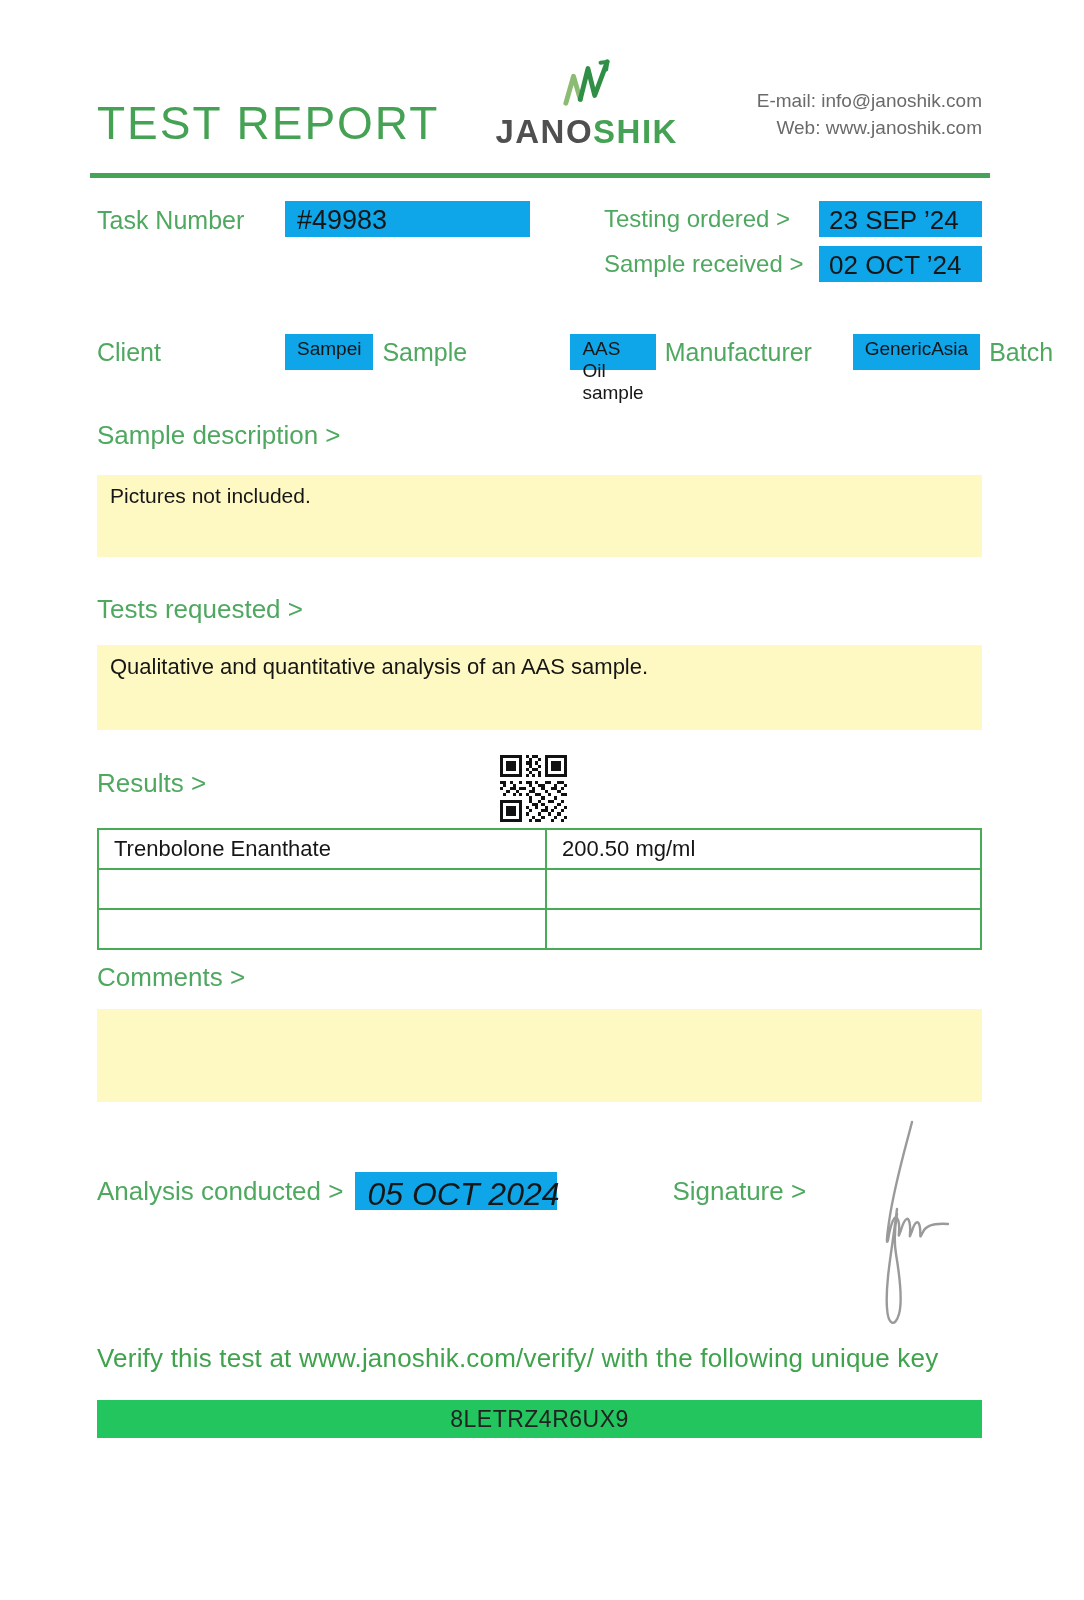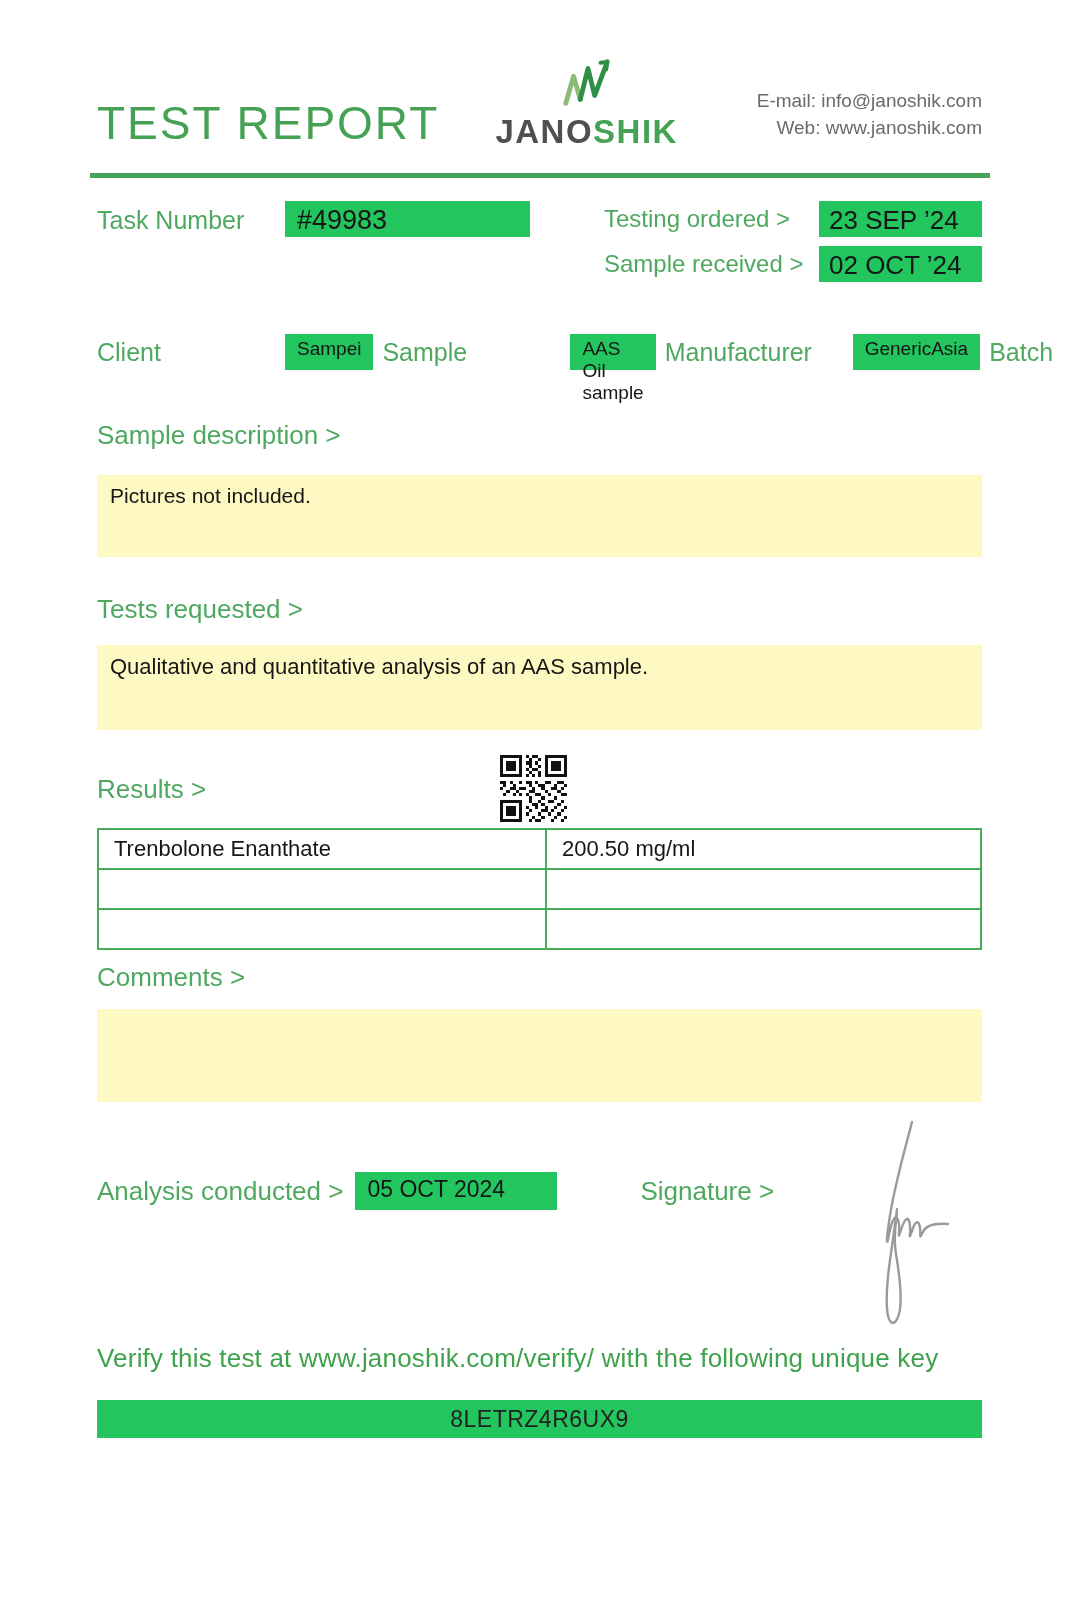--- a/index.html
+++ b/index.html
@@ -15,21 +15,21 @@
   .logo-text { font-size:33px; font-weight:bold; letter-spacing:1.5px; line-height:1; }
   .logo-text .dark { color:#4f4f4f; }
   .logo-text .green { color:#45a254; }
   .contact { margin-left:auto; text-align:right; font-size:19px; color:#6a6a6a; line-height:1.45; padding-bottom:6px; }
   .rule { width:900px; margin-left:-7px; height:5px; background:#46a357; margin-top:25px; }
 
   
   .task-zone { display:flex; margin-top:23px; }
   .field-label { color:#4fa860; font-size:25px; }
   .task-label { width:188px; padding-top:5px; }
-  .value-box { background:#22c55e; font-size:27px; color:#161616; padding:4px 12px 5px 12px; }
+  .value-box { background:#0ea5e9; font-size:27px; color:#161616; padding:4px 12px 5px 12px; }
   .task-box { width:245px; height:36px; }
   .right-dates { margin-left:auto; width:378px; display:flex; flex-direction:column; gap:9px; }
   .date-row { display:flex; align-items:center; }
   .date-label { font-size:24px; color:#4fa860; }
   .date-box { margin-left:auto; width:163px; height:36px; font-size:26px; padding:4px 10px; white-space:nowrap; }
 
   
   .info-rows { margin-top:52px; display:flex; flex-direction:row; gap:9px; }
   .info-row { display:flex; align-items:center; }
   .info-label { width:188px; font-size:25px; color:#4fa860; }
@@ -38,36 +38,36 @@
   
   .sec-heading { color:#4fa860; font-size:26px; }
   .gray-panel { background:#fef9c3; width:885px; font-size:21px; color:#161616; padding:9px 13px; }
   .desc-heading { margin-top:50px; }
   .desc-panel { margin-top:24px; height:82px; }
   .tests-heading { margin-top:37px; }
   .tests-panel { margin-top:20px; height:85px; font-size:22px; }
 
   
   .results-zone { position:relative; height:98px; }
-  .results-heading { position:absolute; left:0; top:44px; }
+  .results-heading { position:absolute; left:0; top:38px; }
   .qr { position:absolute; left:403px; top:25px; }
 
   table.results { border-collapse:collapse; width:885px; }
   table.results td { border:2.5px solid #4aab57; height:40px; font-size:22px; padding-left:15px; color:#161616; }
   td.col-analyte { width:448px; }
 
   
   .comments-heading { margin-top:12px; }
   .comments-panel { margin-top:16px; height:93px; }
 
   
   .footer-zone { position:relative; margin-top:70px; display:flex; align-items:center; }
   .analysis-label { font-size:26px; color:#4fa860; }
-  .analysis-box { margin-left:12px; width:202px; height:38px; font-size:23px; white-space:nowrap; }
-  .sig-label { margin-left:83px; font-size:26px; color:#4fa860; }
+  .analysis-box { margin-left:12px; width:202px; height:38px; font-size:32px; white-space:nowrap;font-style:italic; }
+  .sig-label { margin-left:115px; font-size:26px; color:#4fa860; }
   .signature-svg { position:absolute; left:755px; top:-58px; pointer-events:none; }
 
   .verify-line { margin-top:133px; color:#3fa24c; font-size:26px; letter-spacing:0.2px; white-space:nowrap; }
   .key-box { margin-top:26px; width:885px; height:38px; background:#22c55e; display:flex; align-items:center; justify-content:center;
              font-size:23px; color:#222; letter-spacing:0.5px; }
 </style>
 </head>
 <body>
 
 <div class="page">

